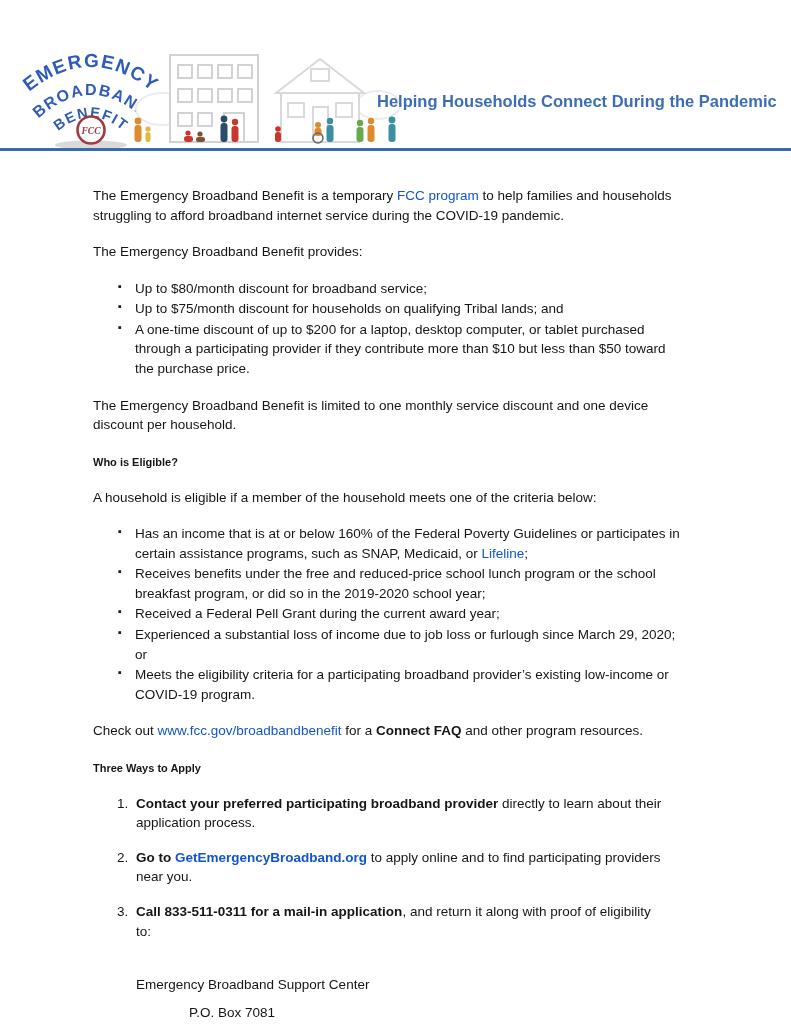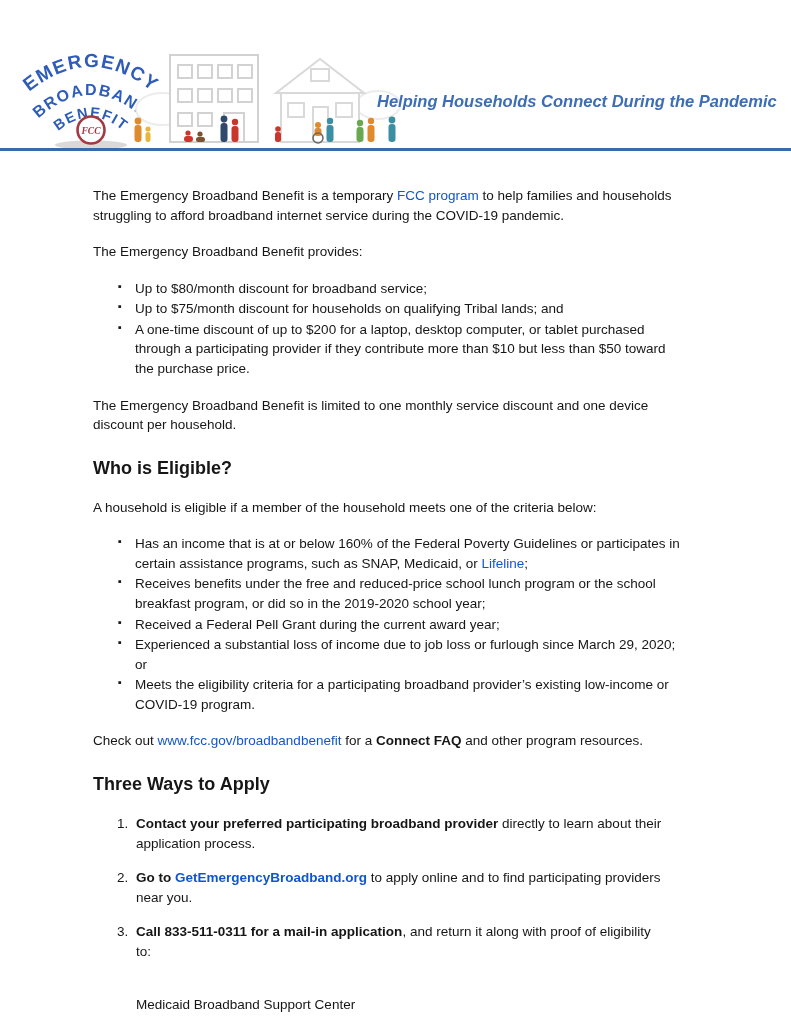--- a/index.html
+++ b/index.html
@@ -12,26 +12,26 @@
   
   .header { position:relative; height:151px; }
   .header-rule { position:absolute; left:0; bottom:0; width:100%; height:3px; background:#3a69ae; }
   .logo { position:absolute; left:10px; top:34px; }
   .logo-arc { fill:#2e5cb8; font-weight:bold; letter-spacing:1.5px;
               stroke:#ffffff; stroke-width:0.9; paint-order:stroke;
               font-family:"Liberation Sans",sans-serif; }
   .illustration { position:absolute; left:128px; bottom:2px; }
   .tagline {
     position:absolute; right:12px; top:92px; width:402px;
-    font-size:16.5px; font-weight:bold; color:#3d6eb5; line-height:1.2;font-style:italic;
+    font-size:16.5px; font-weight:bold; color:#3d6eb5; line-height:1.2;
   }
   
   .main { padding:35px 103px 0 93px; font-size:13.5px; line-height:1.45; }
   .para { margin-bottom:17px; }
-  .section-heading { font-weight:bold; font-size:18px; margin:20px 0 17px; }
+  .section-heading { font-weight:bold; font-size:11px; margin:20px 0 17px; }
   ul.bullets { list-style:none; margin:0 0 17px 0; padding-left:25px; }
   ul.bullets li { position:relative; padding-left:17px; margin-bottom:1px; }
   ul.bullets li::before { content:"▪"; position:absolute; left:0; top:0; font-size:11px; }
   ol.steps { list-style:none; counter-reset:step; padding-left:24px; margin:2px 0 12px 0; }
   ol.steps > li { counter-increment:step; position:relative; padding-left:19px; margin-bottom:15px; }
   ol.steps > li::before { content:counter(step) "."; position:absolute; left:0; top:0; }
   .link { color:#1155cc; cursor:pointer; }
   .bold { font-weight:bold; }
   .addr-row { display:flex;flex-direction:column; }
   .addr-to { width:53px; flex:0 0 53px; }
@@ -189,23 +189,24 @@
 
     <div class="section-heading">Three Ways to Apply</div>
 
     <ol class="steps">
       <li><span class="bold">Contact your preferred participating broadband provider</span><span> directly to learn about their application process.</span></li>
       <li><span class="bold">Go to </span><a class="link bold">GetEmergencyBroadband.org</a><span> to apply online and to find participating providers near you.</span></li>
       <li>
         <span class="bold">Call 833-511-0311 for a mail-in application</span><span>, and return it along with proof of eligibility</span>
         <div class="addr-row">
           <span class="addr-to">to:</span>
-          <span>Medicaid Broadband Support Center</span>
+          <span>Emergency Broadband Support Center</span>
         </div>
         <div class="addr-block">
+          <div>P.O. Box 7081</div>
           <div>London, KY 40742</div>
         </div>
       </li>
     </ol>
 
     <div class="call-line">Call 833-511-0311</div>
 
   </div>
 </div>
 

